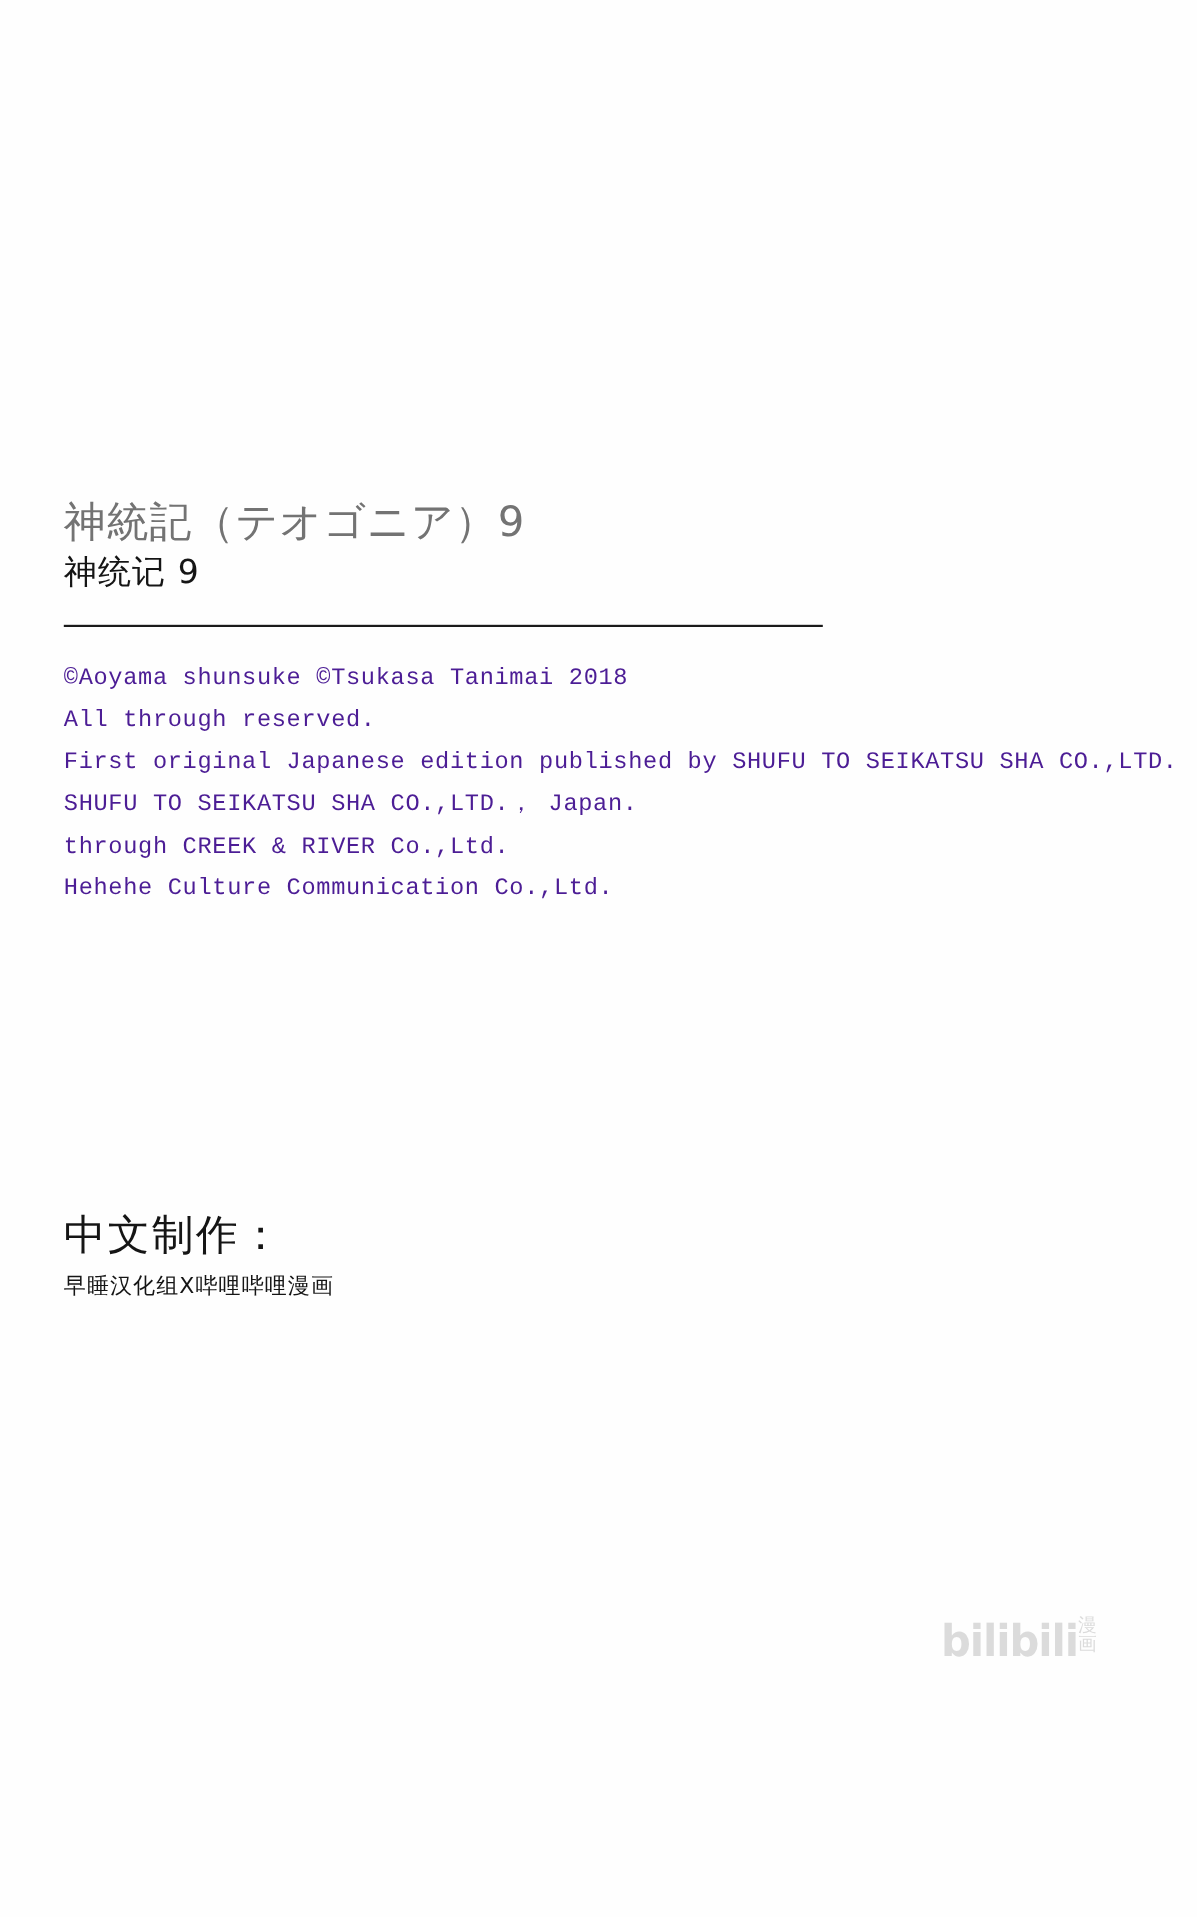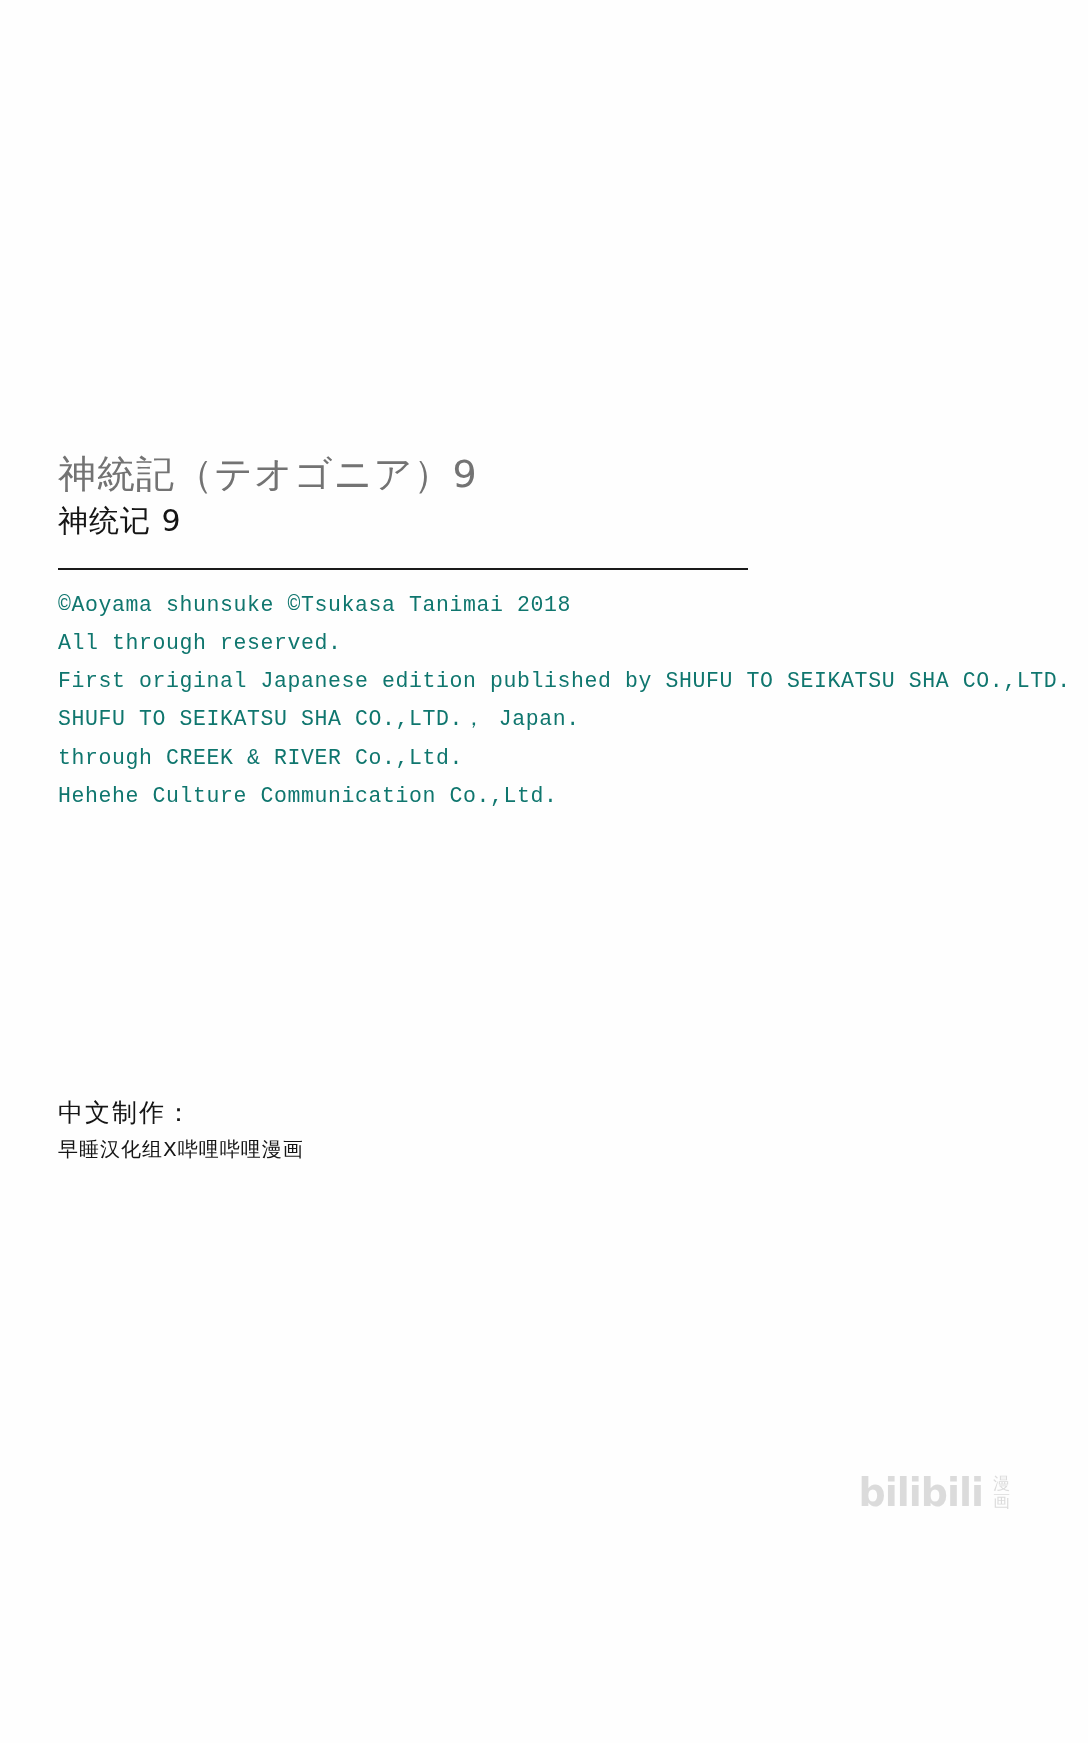--- a/index.html
+++ b/index.html
@@ -47,58 +47,57 @@
   }
   .rule {
     margin-top: 28px;
     width: 690px;
     height: 0;
     border-top: 2px solid #1a1a1a;
   }
 
   
   .rights {
-    margin-top: 16px;
+    margin-top: 28px;
     font-family: "Liberation Mono", monospace;
     font-size: 21.5px;
     line-height: 1.78;
     letter-spacing: 0.6px;
-    color: #0f766e;
+    color: #4c1d95;
     white-space: nowrap;
   }
   .rights div { white-space: nowrap; }
 
   
   .credits {
     position: absolute;
     left: 58px;
     top: 1095px;
     font-family: "DejaVu Sans", sans-serif;
     color: #151515;
   }
   .credits-label {
-    font-size: 25px;
+    font-size: 38px;
     letter-spacing: 2px;
     line-height: 1.45;
   }
   .credits-group {
     font-size: 20px;
     letter-spacing: 1px;
     line-height: 1.45;
     margin-top: 4px;
   }
 
   
   .bili-watermark {
     position: absolute;
-    right: 78px;
+    right: 91px;
     top: 1470px;
     display: flex;
-    align-items: flex-end;
-    gap: 10px;
+    gap: 0;
     opacity: 0.30;
     user-select: none;
   }
   .bili-word {
     font-family: "DejaVu Sans", sans-serif;
     font-size: 38px;
     font-weight: bold;
     letter-spacing: -1px;
     color: #8d8d8d;
     transform: scaleY(1.05);

